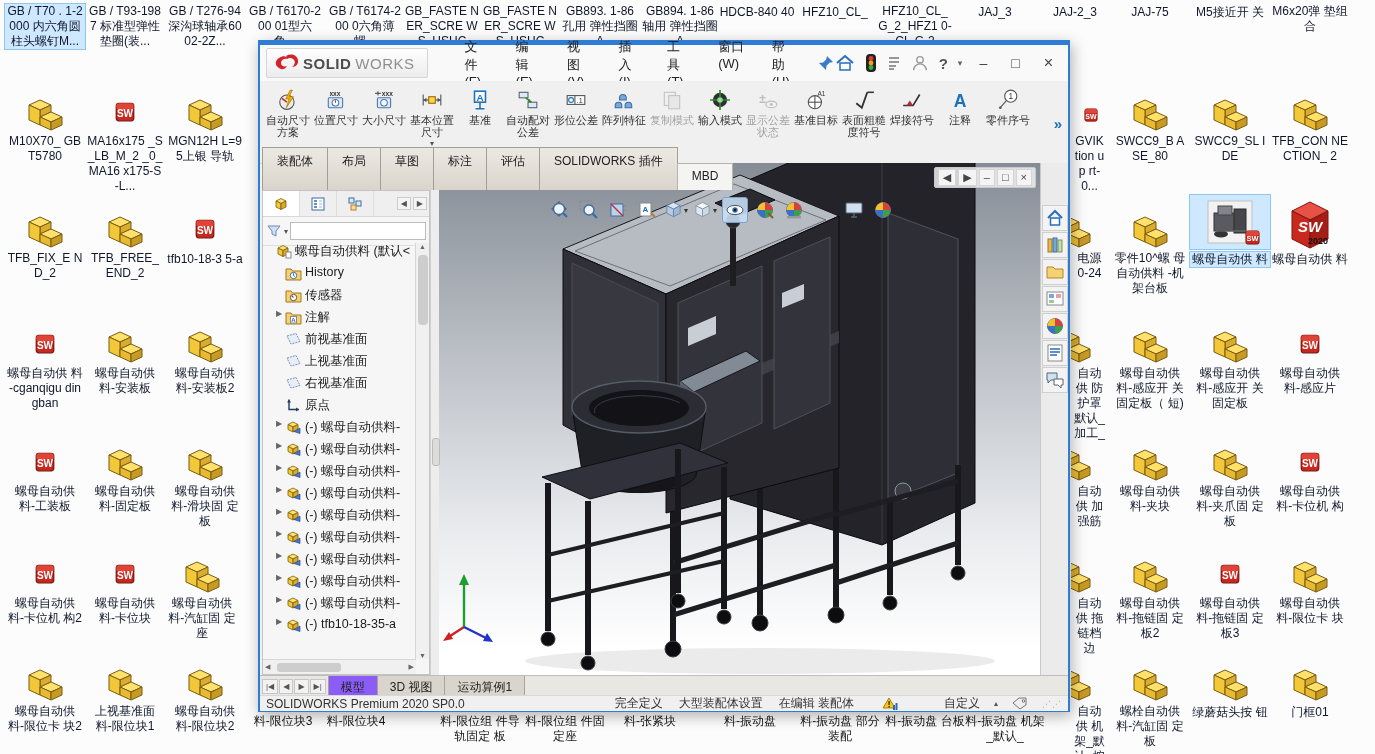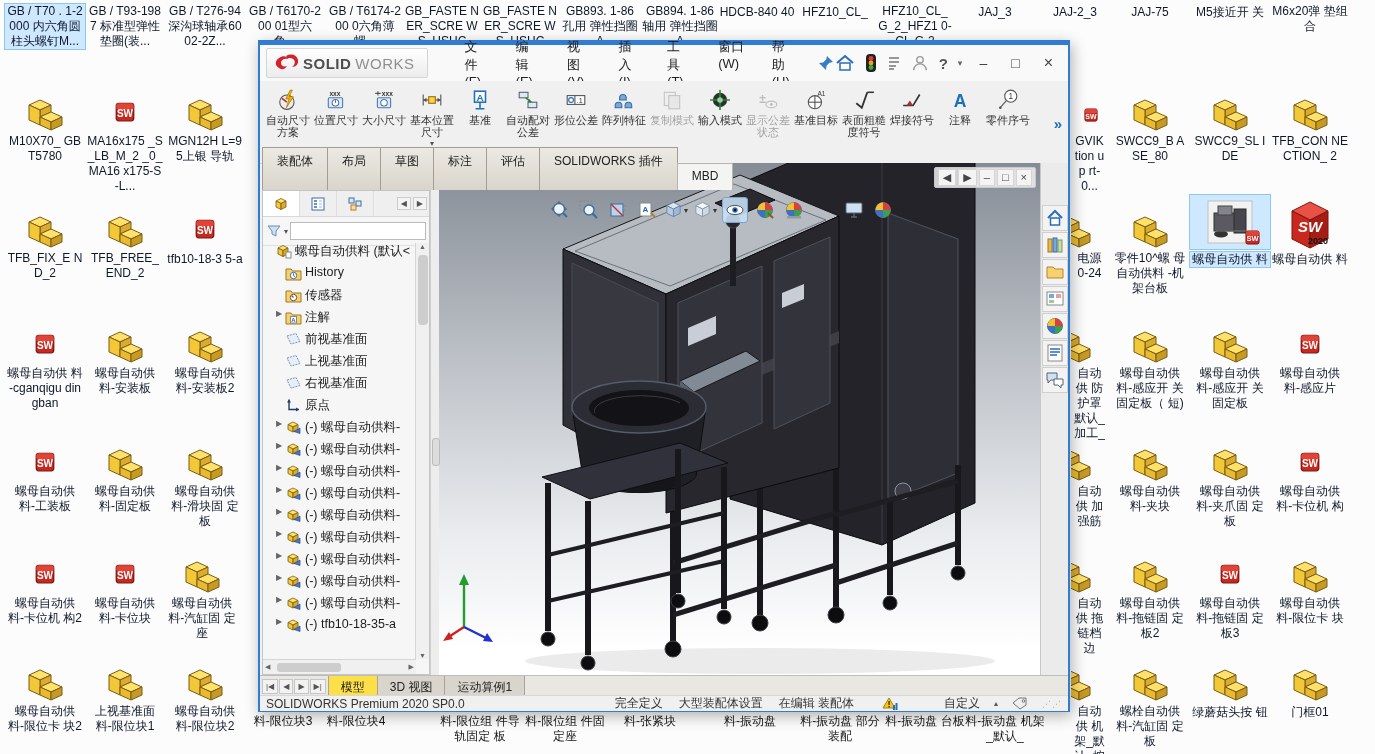--- a/index.html
+++ b/index.html
@@ -90,21 +90,21 @@
   .taskpane{position:absolute;left:780px;top:118px;width:28px;height:512px;background:#ebebeb;border-left:1px solid #c9c9c9;box-sizing:border-box}
   .tpbtn{width:26px;height:26px;margin:0 0 1px 1px;display:flex;align-items:center;justify-content:center;
          background:#f3f3f3;border:1px solid #cfcfcf;box-sizing:border-box}
   .tpbtn:first-child{margin-top:42px}
   
   .btabs{position:absolute;left:0;right:0;top:630px;height:20px;background:#e9e7e2;border-top:1px solid #bdbdbd;
          display:flex;align-items:stretch}
   .bnav{display:flex;align-items:center;padding:0 2px;gap:1px}
   .bnav span{font-size:8px;color:#555;border:1px solid #c6c6c6;background:#f2f2f2;padding:2px 3px}
   .btab{font-size:12px;color:#222;padding:3px 12px 0;background:#d9d5cc;border:1px solid #a9a49a;border-top:none;margin-right:-1px}
-  .btab.active{background:#fde047}
+  .btab.active{background:#8b5cf6}
   .status{position:absolute;left:0;right:0;top:650px;height:15px;background:#f0f0f0;border-top:1px solid #d8d8d8;
           display:flex;align-items:center;font-size:12px;color:#333;padding:0 6px;box-sizing:content-box}
   .sfield{margin-left:16px;white-space:nowrap}
   .sfield:first-of-type{margin-left:150px}
   .swarn{margin-left:28px;display:flex;align-items:center}
   .scustom{margin-left:46px}
   .sup{font-size:8px;color:#555;margin-left:14px}
   .stag{margin-left:14px;display:flex}
   .sgrip{margin-left:auto;color:#b5b5b5;font-size:9px;letter-spacing:1px}
 </style>

